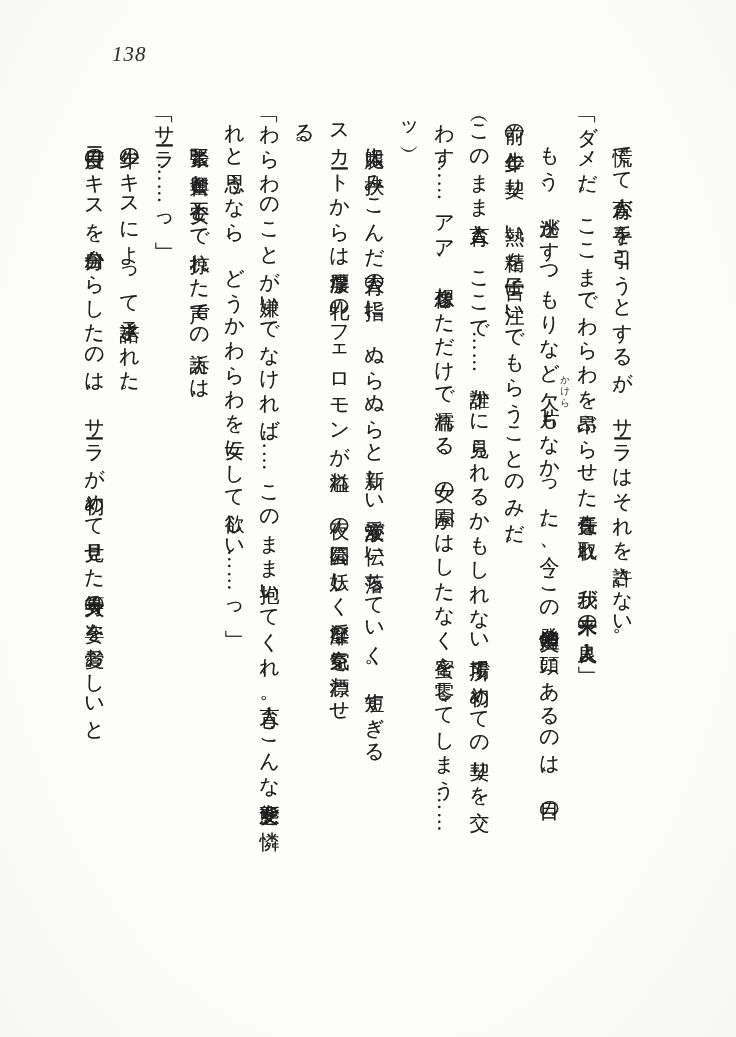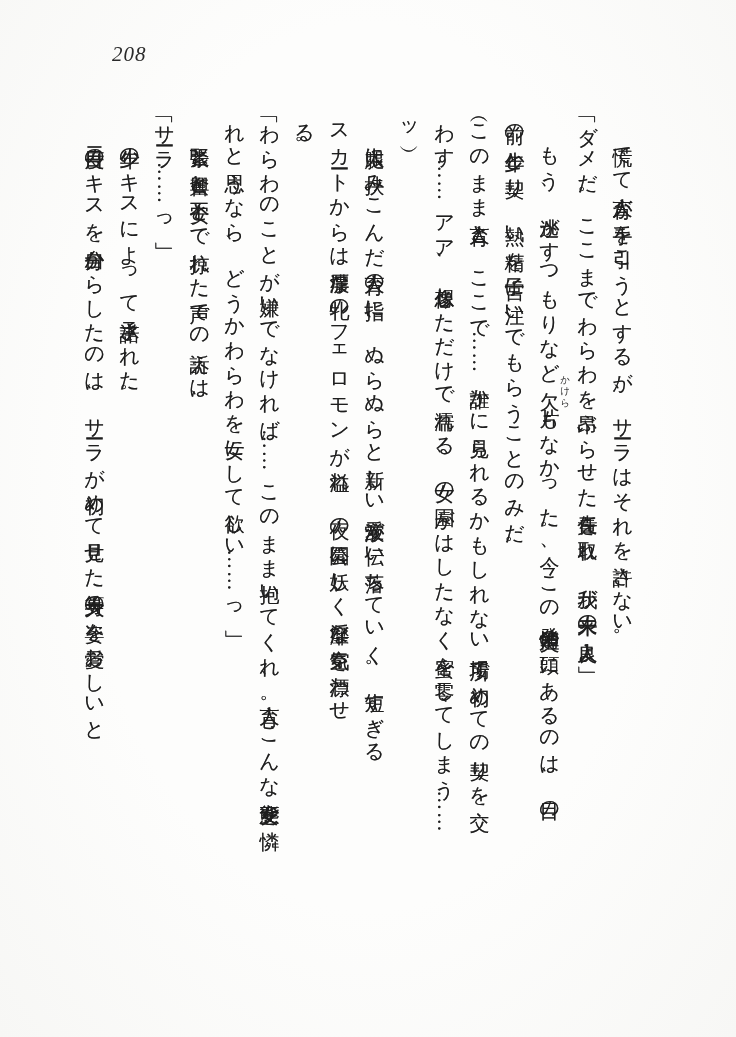--- a/index.html
+++ b/index.html
@@ -56,21 +56,21 @@
     letter-spacing: 0;
     text-shadow: none;
     color: #2a2a2a;
   }
 </style>
 </head>
 <body>
 
 <div class="page">
 
-  <div class="page-number">208</div>
+  <div class="page-number">138</div>
 
   <main class="text-block">
     <p class="line indent">慌てて育人が手を引こうとするが、サーラはそれを許さない。</p>
     <p class="line">「ダメだ。ここまでわらわを昂ぶらせた責任を取れ、我が未来の良人よ」</p>
     <p class="line indent"><span>もう、逃がすつもりなど</span><ruby><span>欠片</span><rt>かけら</rt></ruby><span>もなかった。今、この発情美姫の頭にあるのは、目の</span></p>
     <p class="line">前の少年と契り、熱い精を子宮に注いでもらうことのみだ。</p>
     <p class="line">（このまま育人と、ここで……誰かに見られるかもしれない場所で初めての契りを交</p>
     <p class="line">わす……アア、想像しただけで濡れる、女の園がはしたなく蜜を零してしまう……</p>
     <p class="line">ッ）</p>
     <p class="line indent">太腿に挟みこんだ育人の指に、ぬらぬらと新しい愛液が伝い落ちていく。短すぎる</p>

